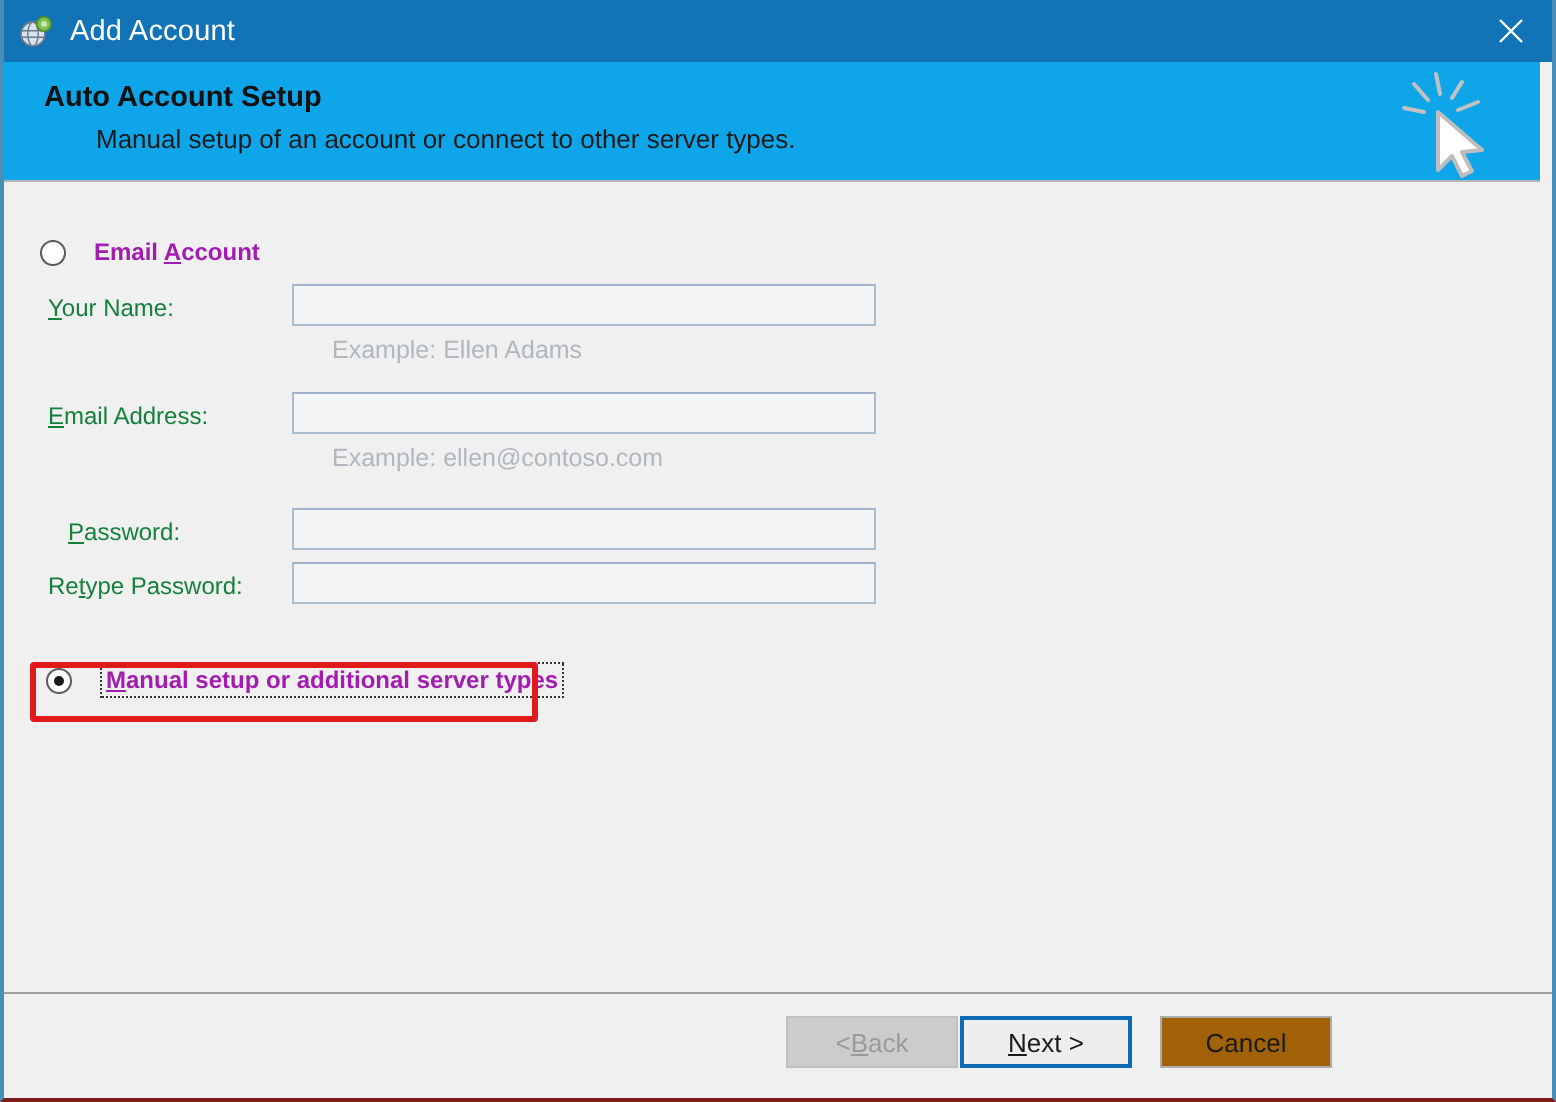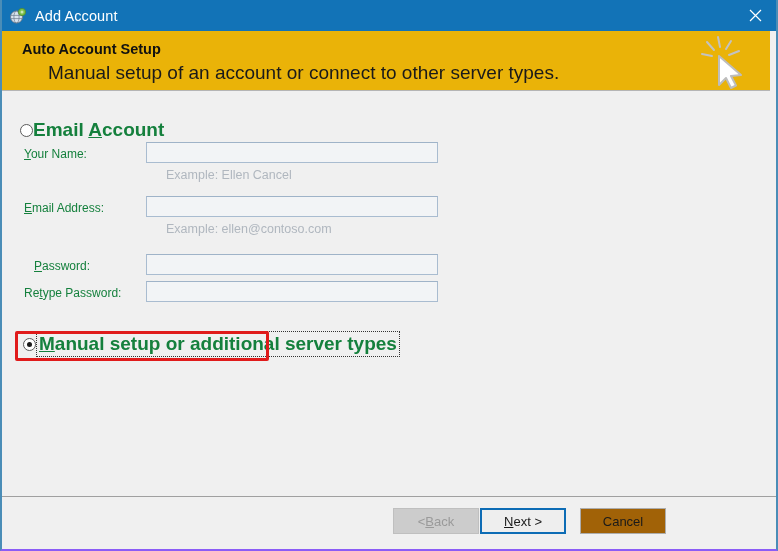--- a/index.html
+++ b/index.html
@@ -11,21 +11,21 @@
     font-family: "Liberation Sans", sans-serif;
   }
   .window {
     position: relative;
     width: 778px;
     height: 551px;
     box-sizing: border-box;
     background: #f0f0f0;
     border-left: 2px solid #4a8db7;
     border-right: 2px solid #4a8db7;
-    border-bottom: 2px solid #8b5cf6;
+    border-bottom: 2px solid #7f1d1d;
     overflow: hidden;
   }
 
   
   .titlebar {
     position: absolute;
     left: -2px;
     top: 0;
     width: 778px;
     height: 31px;
@@ -60,36 +60,36 @@
   }
   .titlebar-close svg { display: block; }
 
   
   .header {
     position: absolute;
     left: 0;
     top: 31px;
     right: 6px;
     height: 59px;
-    background: #eab308;
+    background: #0ea5e9;
     border-bottom: 1px solid #b5b5b5;
   }
   .header-title {
     position: absolute;
     left: 20px;
     top: 10px;
     font-size: 14.5px;
     font-weight: bold;
     color: #111111;
   }
   .header-sub {
     position: absolute;
     left: 46px;
     top: 31px;
-    font-size: 19px;
+    font-size: 13px;
     color: #1a1a1a;
   }
   .header-watermark {
     position: absolute;
     right: 12px;
     top: 2px;
     width: 62px;
     height: 56px;
   }
 
@@ -122,24 +122,24 @@
     content: "";
     position: absolute;
     left: 3px;
     top: 3px;
     width: 5px;
     height: 5px;
     border-radius: 50%;
     background: #1a1a1a;
   }
   .radio-label {
-    margin-left: 0;
-    font-size: 19px;
+    margin-left: 14px;
+    font-size: 12px;
     font-weight: bold;
-    color: #15803d;
+    color: #a21caf;
     white-space: nowrap;
   }
   .u { text-decoration: underline; }
 
   #email-account-row { left: 18px; top: 28px; }
 
   #manual-setup-row {
     left: 21px;
     top: 240px;
   }
@@ -266,21 +266,21 @@
 
   <div class="body-area">
 
     <div class="radio-row" id="email-account-row">
       <span class="radio-dot"></span>
       <span class="radio-label"><span>Email </span><span class="u">A</span><span>ccount</span></span>
     </div>
 
     <div class="field-label" style="left: 22px; top: 56px; width: 94px;"><span></span><span class="u">Y</span><span>our Name:</span></div>
     <div class="field-input" style="left: 144px; top: 51px; width: 292px;"></div>
-    <div class="field-hint" style="left: 164px; top: 77px;">Example: Ellen Cancel</div>
+    <div class="field-hint" style="left: 164px; top: 77px;">Example: Ellen Adams</div>
 
     <div class="field-label" style="left: 22px; top: 110px; width: 94px;"><span></span><span class="u">E</span><span>mail Address:</span></div>
     <div class="field-input" style="left: 144px; top: 105px; width: 292px;"></div>
     <div class="field-hint" style="left: 164px; top: 131px;">Example: ellen@contoso.com</div>
 
     <div class="field-label" style="left: 32px; top: 168px; width: 94px;"><span></span><span class="u">P</span><span>assword:</span></div>
     <div class="field-input" style="left: 144px; top: 163px; width: 292px;"></div>
 
     <div class="field-label" style="left: 22px; top: 195px; width: 94px;"><span>Re</span><span class="u">t</span><span>ype Password:</span></div>
     <div class="field-input" style="left: 144px; top: 190px; width: 292px;"></div>

